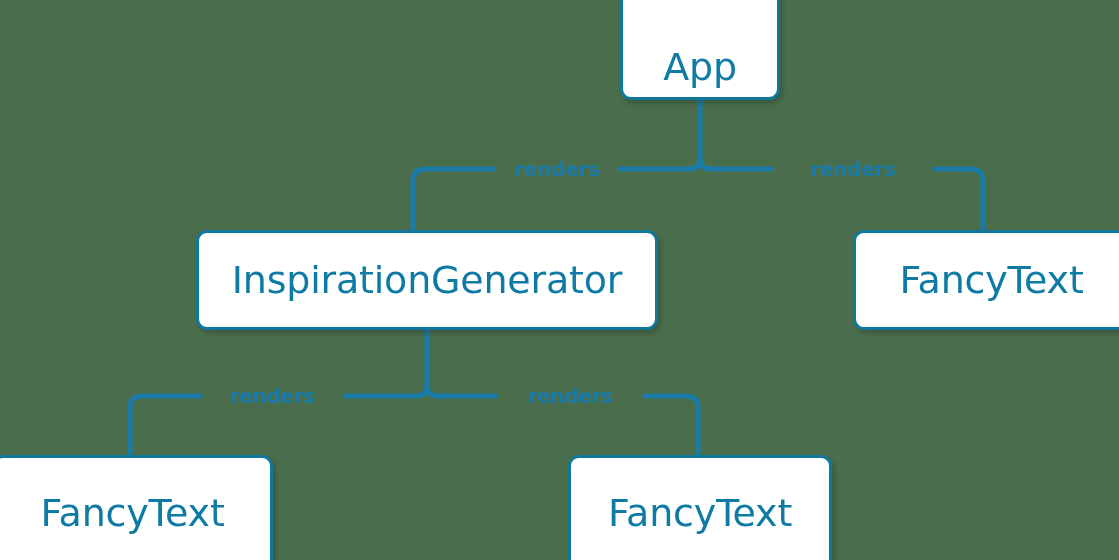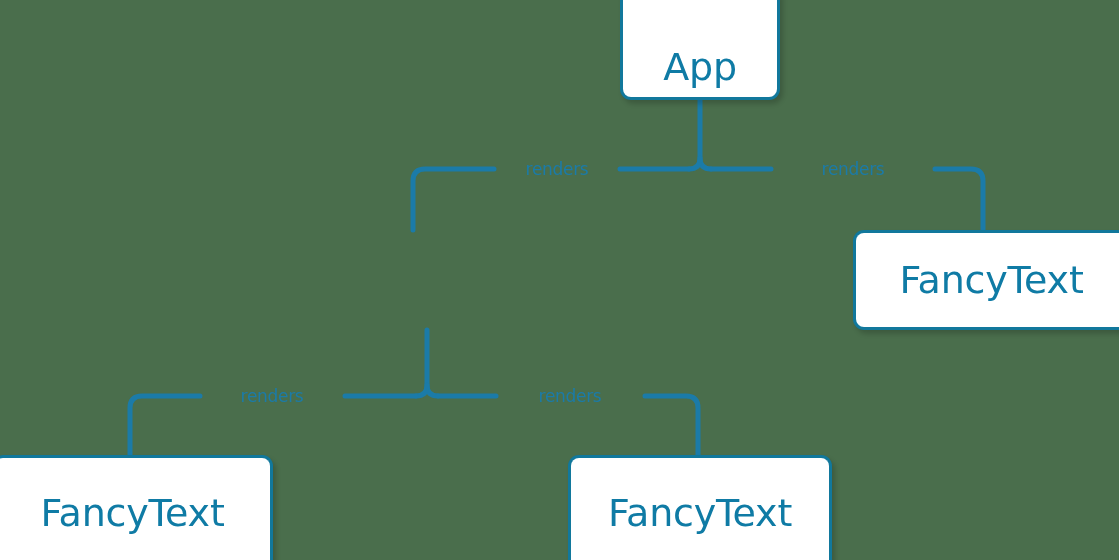--- a/index.html
+++ b/index.html
@@ -90,22 +90,22 @@
     height: 113px;
     border-radius: 11px 11px 0 0;
     border-bottom: none;
   }
   #node-copyright .node-label { font-size: 38px; }
 
   .edge-label {
     position: absolute;
     color: #1b7ba8;
     font-family: "DejaVu Sans", sans-serif;
-    font-size: 17px;
-    font-weight: 400;
+    font-size: 20px;
+    font-weight: 700;
     letter-spacing: -0.3px;
     white-space: nowrap;
     transform: translate(-50%, -50%);
     z-index: 3;
     line-height: 1;
   }
   #edge-label-app-inspiration { left: 557px; top: 169px; }
   #edge-label-app-fancytext   { left: 853px; top: 169px; }
   #edge-label-ig-fancytext    { left: 272px; top: 396px; }
   #edge-label-ig-copyright    { left: 570px; top: 396px; }
@@ -136,20 +136,23 @@
       <path d="M438,396 L496,396"></path>
       <path d="M645,396 L686,396 Q698,396 698,408 L698,455"></path>
 
     </g>
   </svg>
 
   <div class="node" id="node-app">
     <span class="node-label">App</span>
   </div>
 
+  <div class="node" id="node-inspiration">
+    <span class="node-label">InspirationGenerator</span>
+  </div>
 
   <div class="node" id="node-fancytext-right">
     <span class="node-label">FancyText</span>
   </div>
 
   <div class="node" id="node-fancytext-left">
     <span class="node-label">FancyText</span>
   </div>
 
   <div class="node" id="node-copyright">

